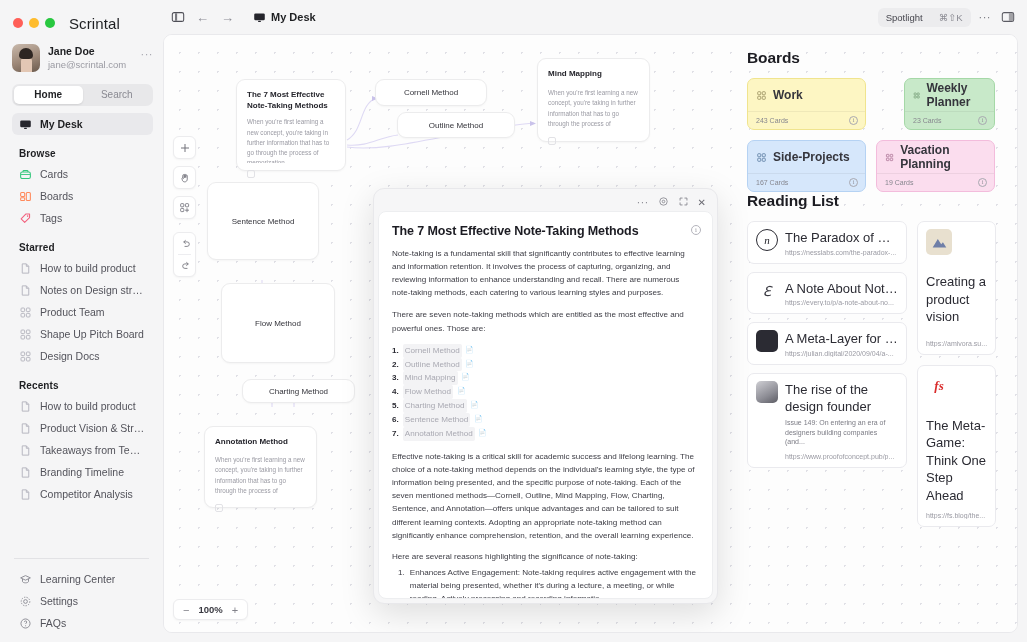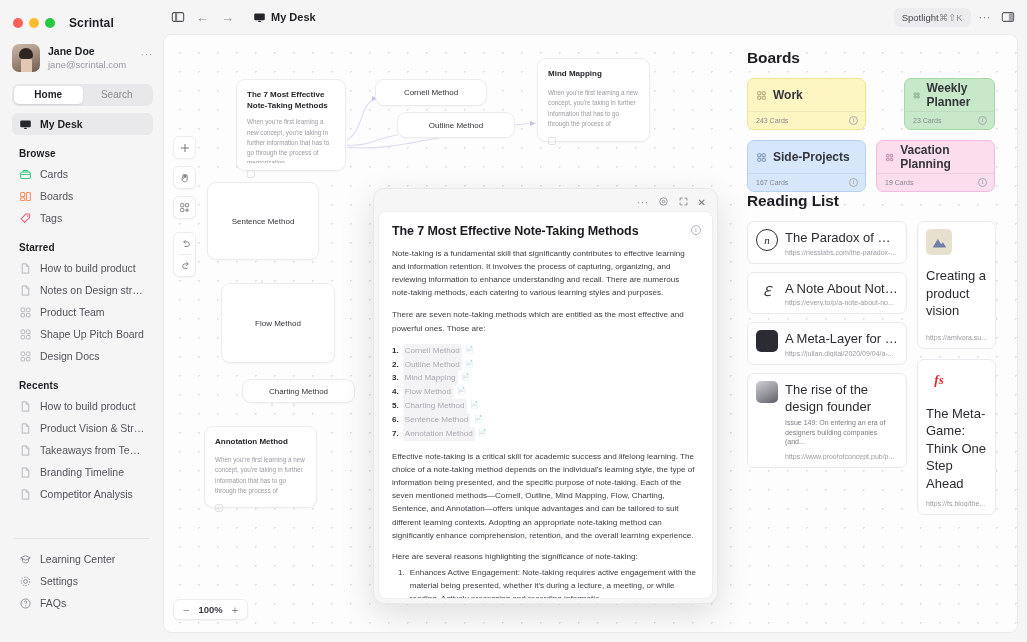--- a/index.html
+++ b/index.html
@@ -30,21 +30,21 @@
   }
   .traffic {
     display: flex; align-items: center; gap: 6px;
     padding: 12px 0 0 13px; height: 34px;
   }
   .dot { width: 10px; height: 10px; border-radius: 50%; }
   .dot.r { background: #ff5f57; }
   .dot.y { background: #febc2e; }
   .dot.g { background: #28c840; }
   .app-title {
-    font-size: 12px; font-weight: bold; color: #1e1f22;
+    font-size: 15px; font-weight: normal; color: #1e1f22;
     margin-left: 8px; letter-spacing: .1px;
   }
 
   .profile {
     display: flex; align-items: center;
     padding: 6px 10px 0 12px; gap: 8px; height: 42px;
   }
   .avatar {
     width: 28px; height: 28px; border-radius: 7px;
     background: linear-gradient(160deg,#c9b9ac 0%, #9d8878 55%, #6b5a4d 100%);
@@ -86,21 +86,21 @@
   .nav-item.mydesk { margin-top: 7px; }
 
   .section-label {
     font-size: 10px; font-weight: bold; color: #1e1f22;
     padding: 13px 0 4px 19px; letter-spacing: .1px;
   }
   .nav-icon { width: 13px; height: 13px; flex: 0 0 13px; display:block; }
   .nav-label { overflow: hidden; white-space: nowrap; text-overflow: ellipsis; }
 
   .sidebar-scroll { flex: 1; overflow: hidden; }
-  .sidebar-footer { padding-bottom: 28px; }
+  .sidebar-footer { padding-bottom: 8px; }
   .footer-divider {
     height: 1px; background: #e2e2e5; margin: 0 14px 9px 14px;
   }
 
   
   .main {
     flex: 1; position: relative; padding: 0; height: 642px;
     display: flex; flex-direction: column;
   }
   .topbar {
@@ -110,21 +110,21 @@
   .tb-icon { color: #5b5b63; display: flex; align-items: center; }
   .tb-arrow { color: #8e8e96; font-size: 13px; padding: 0 1px; }
   .crumb {
     display: flex; align-items: center; gap: 5px;
     font-size: 11px; font-weight: bold; color: #1e1f22; margin-left: 8px;
   }
   .topbar-right { margin-left: auto; display: flex; align-items: center; gap: 6px; }
   .spotlight {
     background: #ececee; border-radius: 6px; height: 19px;
     display: flex; align-items: center; padding: 0 8px;
-    font-size: 9.5px; color: #46464e; gap: 0;
+    font-size: 9.5px; color: #46464e; gap: 16px;
   }
   .spotlight .keys { color: #8b8b93; font-size: 9.5px; }
   .tb-btn { color: #77777f; display: flex; align-items: center; padding: 0 2px; }
 
   .canvas-wrap {
     flex: 1; margin: 0 9px 9px 0; position: relative;
     background: #fdfdfd;
     border-radius: 9px;
     border: 1px solid #e9e9ec;
     overflow: hidden;
@@ -188,21 +188,21 @@
     font-size: 13px; font-weight: normal; color: #2b2b33; line-height: 1.35;
     overflow: hidden; white-space: nowrap; text-overflow: ellipsis;
   }
   .read-title.wrap { white-space: normal; }
   .read-sub { font-size: 7px; color: #7b7b84; line-height: 1.4; margin-top: 2px; }
   .read-url {
     font-size: 7px; color: #9a9aa3; margin-top: 2px;
     text-decoration: underline; overflow: hidden;
     white-space: nowrap; text-overflow: ellipsis;
   }
-  .read-card.tall { flex-direction: column; gap: 12px; }
+  .read-card.tall { flex-direction: column; gap: 18px; }
   .read-card.tall .read-thumb { width: 26px; height: 26px; flex: 0 0 26px; }
   .read-card.tall .read-title { white-space: normal; }
 
   
   .node {
     position: absolute; background: #fff; border: 1px solid #ececed;
     border-radius: 9px; box-shadow: 0 1px 2px rgba(0,0,0,.035);
   }
   .node-title { font-size: 8px; font-weight: bold; color: #25252c; line-height: 1.4; }
   .node-body { font-size: 6.3px; color: #9a9aa3; line-height: 1.62; margin-top: 6px; }

